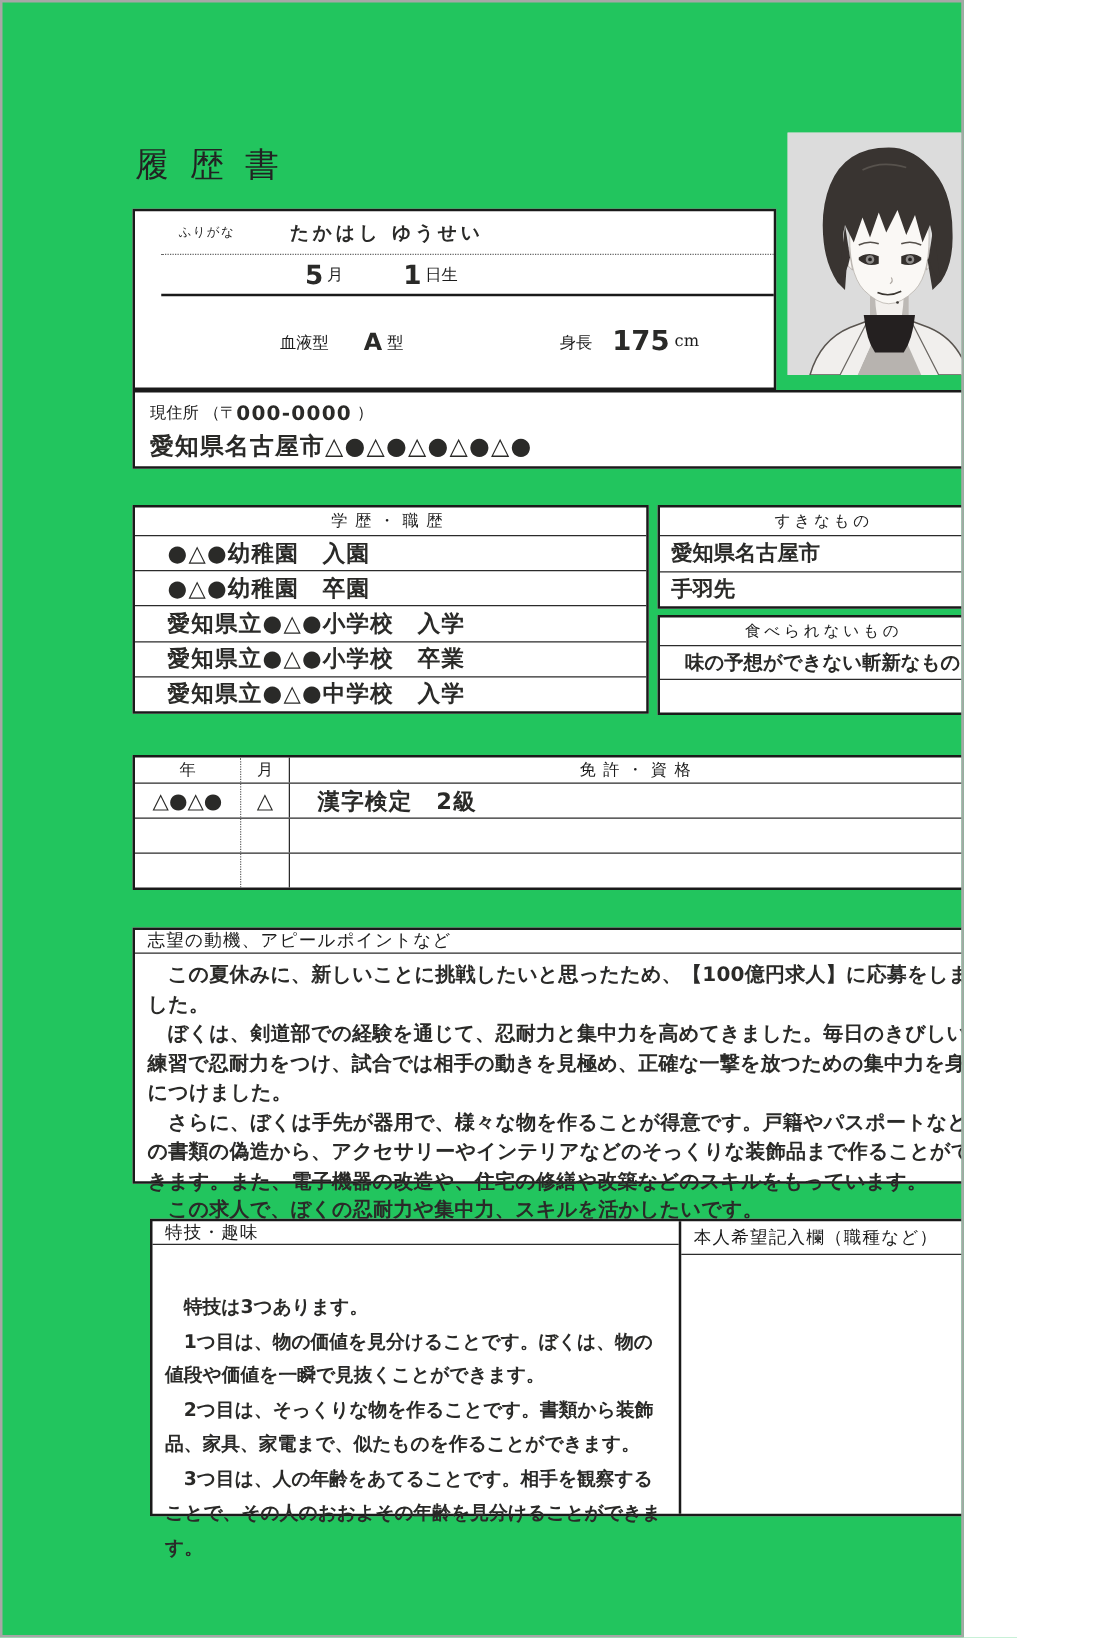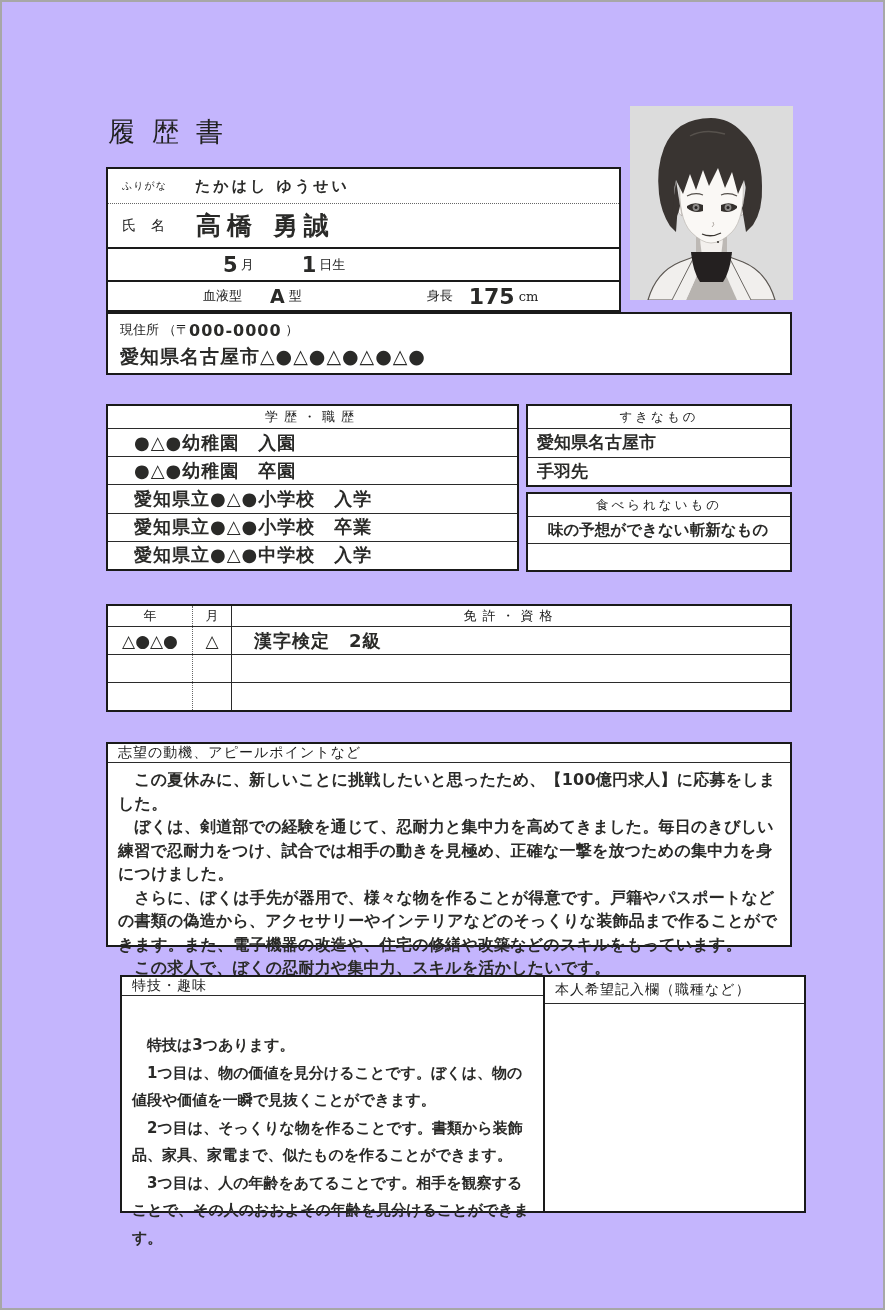--- a/index.html
+++ b/index.html
@@ -1,41 +1,41 @@
 <!DOCTYPE html>
 <html><head>
 <meta charset="utf-8">
 <style>
   html,body{margin:0;padding:0;background:#ffffff;}
   .page{
-    position:relative;width:885px;height:1310px;box-sizing:border-box;
-    background:#c4b5fd;border:2px solid #a7a7a7;overflow:hidden;
+    position:relative;width:771px;height:1310px;box-sizing:border-box;
+    background:#22c55e;border:2px solid #a7a7a7;overflow:hidden;
     font-family:"DejaVu Serif","Liberation Serif",serif;color:#1c1c1c;
   }
   
   .box{position:absolute;box-sizing:border-box;border:2px solid #1a1a1a;background:#fff;}
   .hand{font-family:"DejaVu Sans","Liberation Sans",sans-serif;font-weight:700;color:#2a2a28;}
   .lbl{font-family:"DejaVu Serif","Liberation Serif",serif;color:#1c1c1c;}
 
   
   .title{
     position:absolute;left:106px;top:112px;margin:0;
     font-size:27px;font-weight:500;letter-spacing:17px;color:#222;
   }
 
   
   .photo{position:absolute;left:628px;top:104px;width:163px;height:194px;background:#dcdcdc;}
   .photo svg{display:block;}
 
   
-  .profile{left:104px;top:165px;width:515px;height:145px;display:flex;flex-direction:column;}
+  .profile{left:104px;top:165px;width:515px;height:145px;display:flex;flex-direction:column;padding-left:21px;}
   .p-row{box-sizing:border-box;display:flex;align-items:center;}
   .row-furigana{height:35px;border-bottom:1px dotted #666;padding-left:14px;}
   .row-furigana .lbl{font-size:10px;letter-spacing:1px;}
-  .row-furigana .hand{font-size:15px;margin-left:28px;letter-spacing:3px;}
+  .row-furigana .hand{font-size:15px;margin-left:44px;letter-spacing:3px;}
   .row-name{height:45px;border-bottom:2px solid #1a1a1a;padding-left:14px;}
   .row-name .lbl{font-size:14px;letter-spacing:15px;}
   .row-name .hand{font-size:25px;margin-left:16px;letter-spacing:6px;}
   .row-birth{height:33px;border-bottom:2px solid #1a1a1a;padding-left:115px;}
   .row-birth .num{font-size:21px;}
   .row-birth .lbl{font-size:13px;margin-left:3px;}
   .row-birth .day{margin-left:48px;}
   .row-blood{flex:1;padding-left:95px;}
   .row-blood .lbl{font-size:13px;}
   .row-blood .hand{font-size:19px;margin:0 4px 0 28px;}
@@ -145,24 +145,20 @@
       <path d="M117 74 L122 118 Q115 112 113 100 Z" fill="#393431"></path>
       <path d="M60 30 Q75 22 95 28" stroke="#57524d" stroke-width="1.4" fill="none"></path>
     </svg>
   </div>
 
   <div class="box profile">
     <div class="p-row row-furigana">
       <span class="lbl">ふりがな</span>
       <span class="hand">たかはし ゆうせい</span>
     </div>
-    <div class="p-row row-name">
-      <span class="lbl">氏名</span>
-      <span class="hand">高橋 勇誠</span>
-    </div>
     <div class="p-row row-birth">
       <span class="hand num">5</span>
       <span class="lbl">月</span>
       <span class="hand num day">1</span>
       <span class="lbl">日生</span>
     </div>
     <div class="p-row row-blood">
       <span class="lbl">血液型</span>
       <span class="hand">A</span>
       <span class="lbl">型</span>

